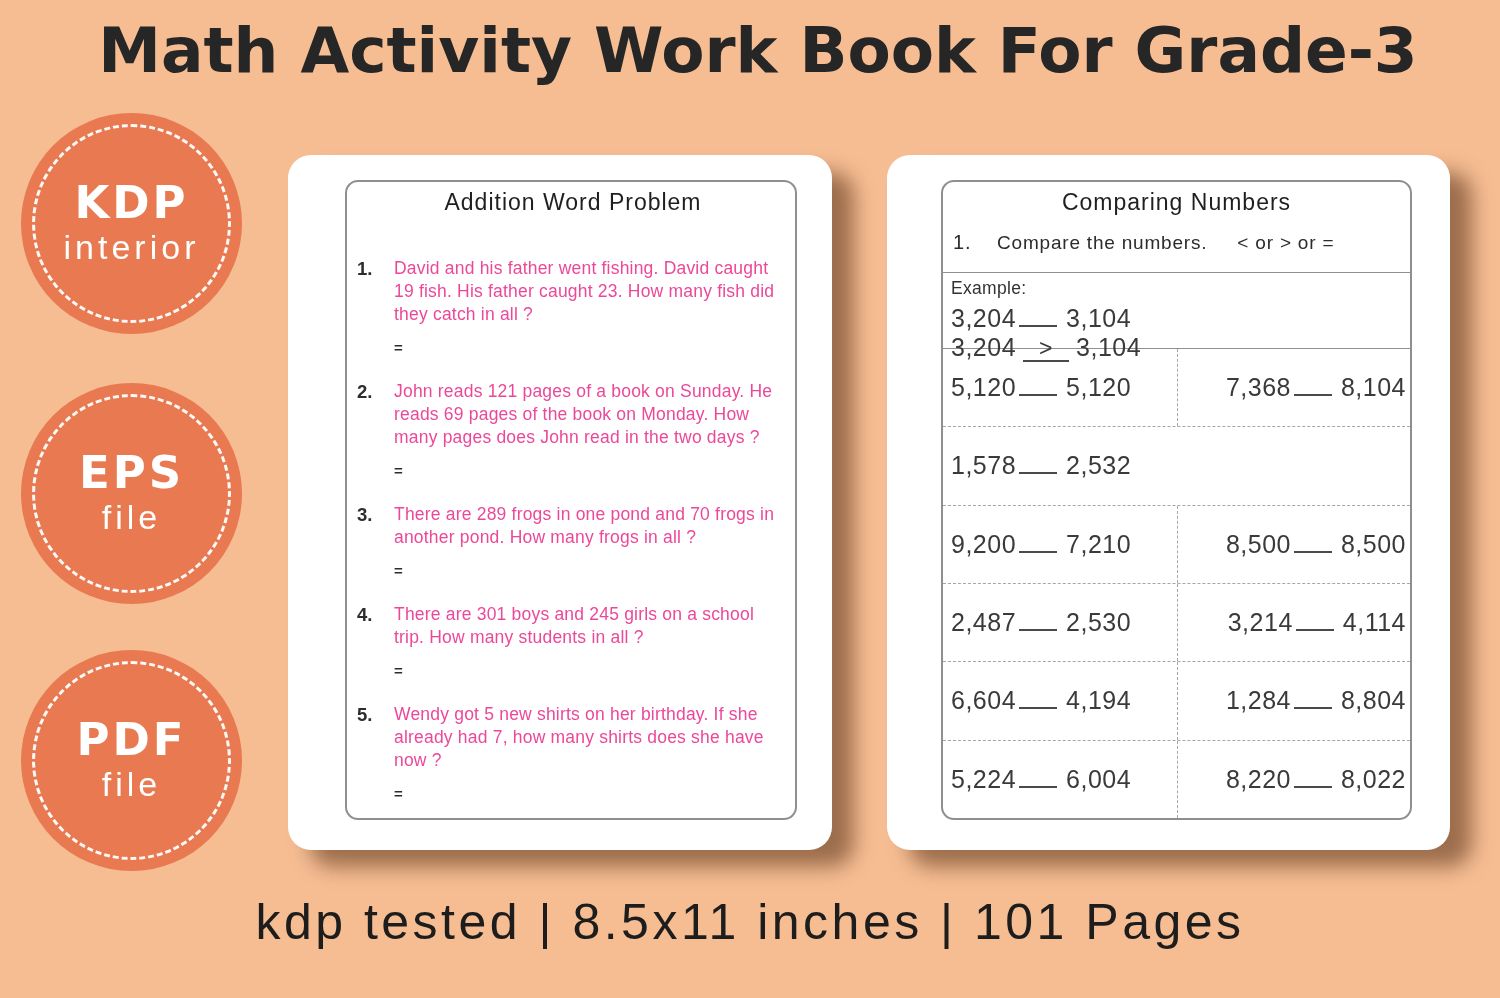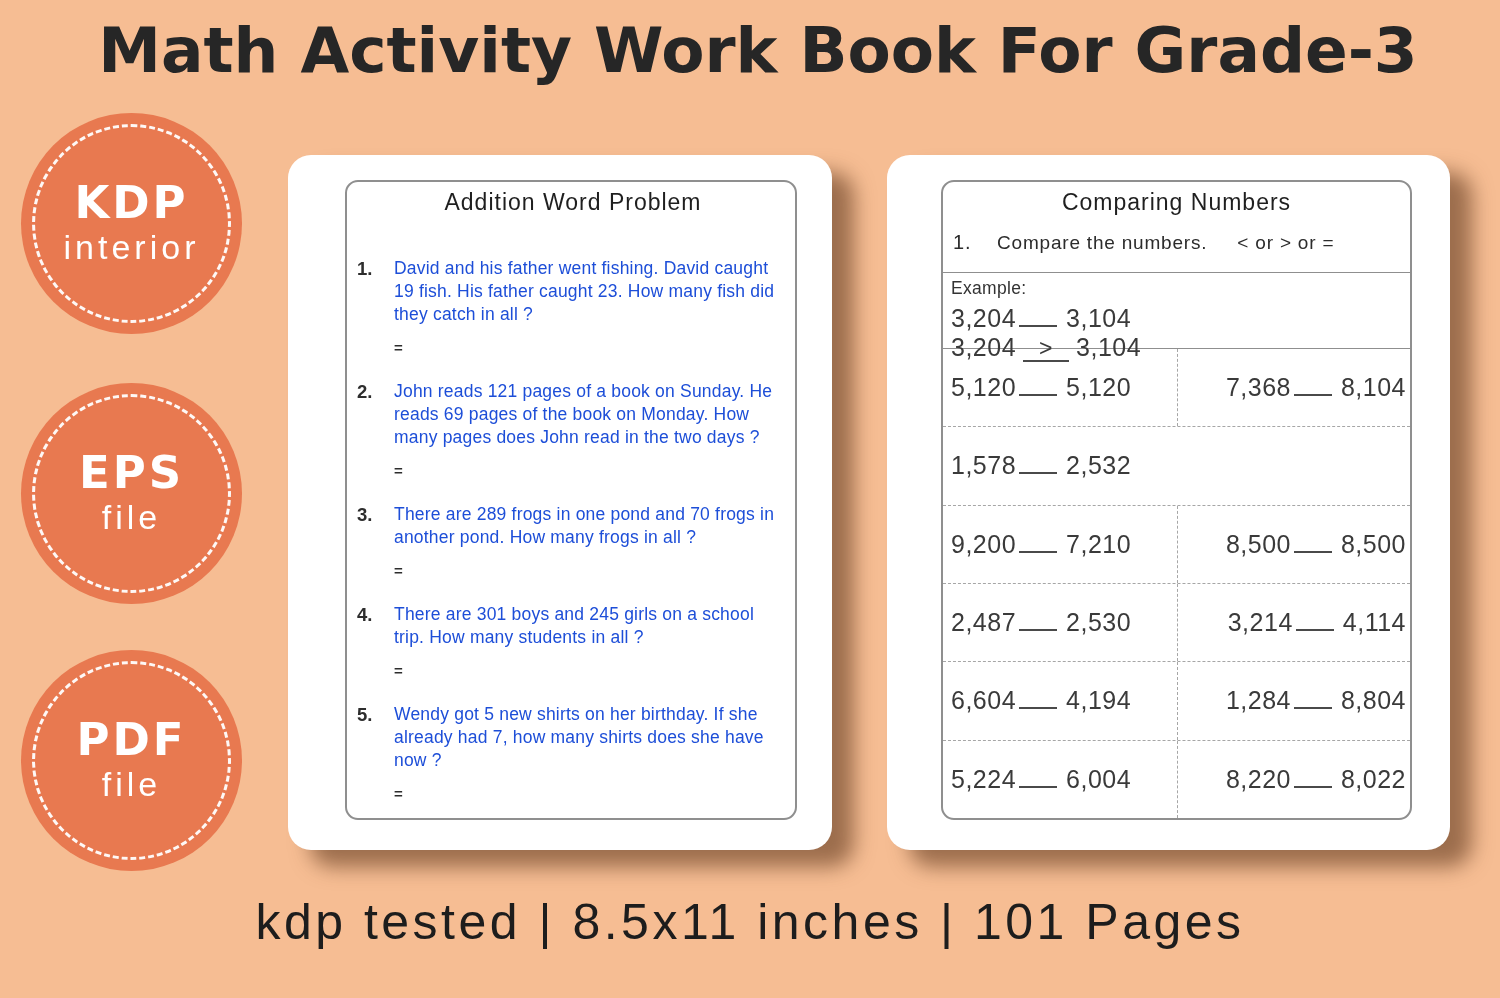--- a/index.html
+++ b/index.html
@@ -80,21 +80,21 @@
   .problem { display:flex; margin-bottom:24px; }
   .problem:last-child { margin-bottom:0; }
   .pnum {
     flex:none; width:37px;
     font-weight:bold; font-size:18.5px; color:#2d2d2d;
     line-height:23px;
   }
   .ptext {
     max-width:400px;
     font-size:17.5px; line-height:23px;
-    letter-spacing:0.2px; color:#1d4ed8;
+    letter-spacing:0.2px; color:#ec4899;
   }
   .peq {
     font-weight:bold; font-size:15px; color:#2d2d2d;
     margin-top:13px;
   }
 
   
   .cn-header {
     flex:none; height:91px;
     padding:7px 10px 0 10px;

